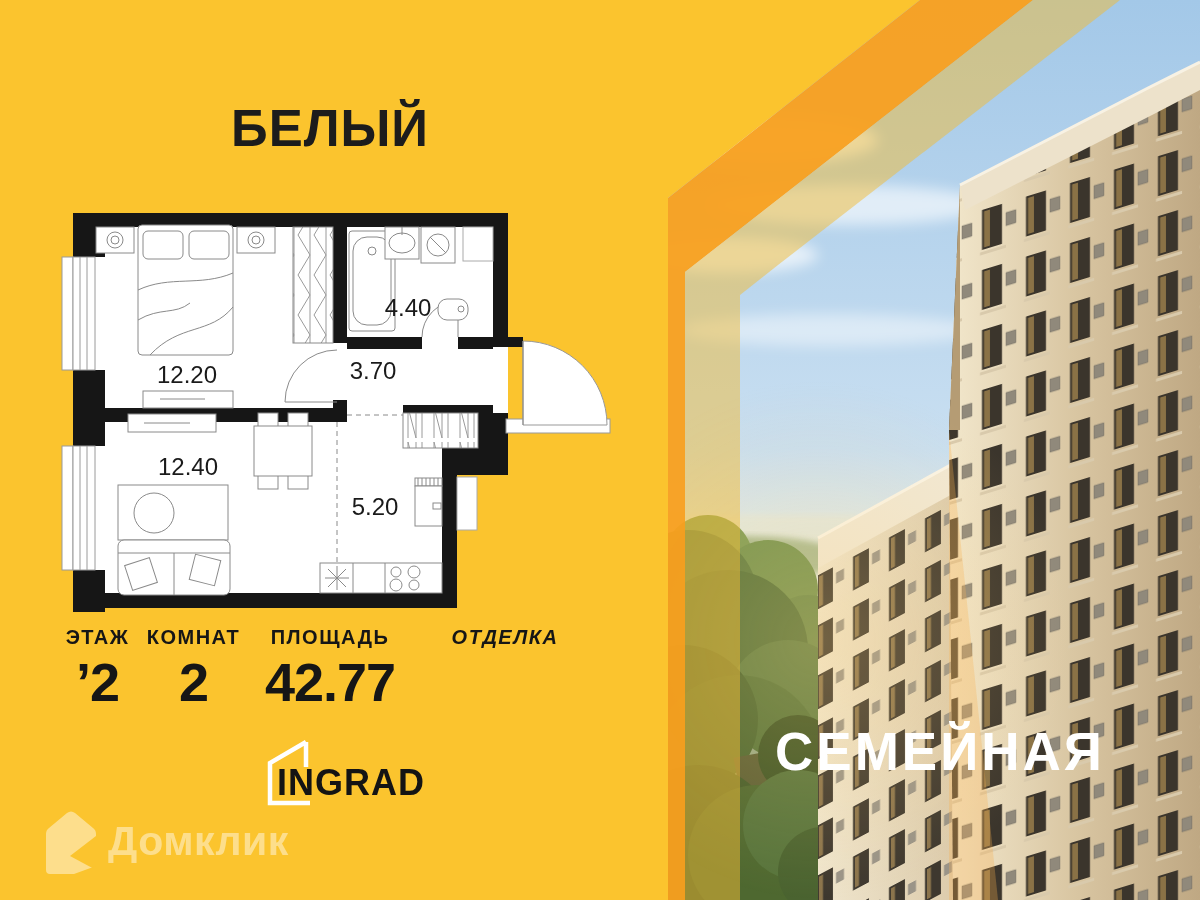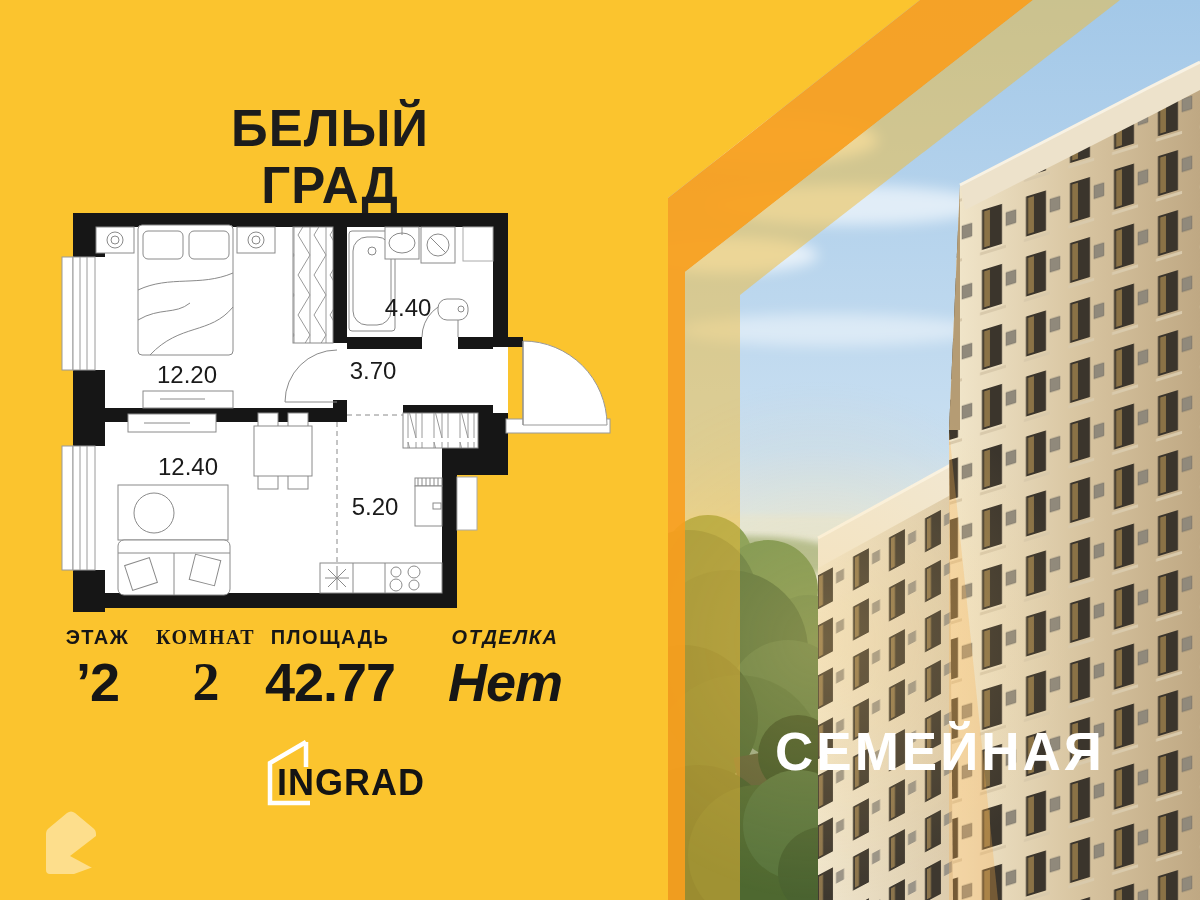--- a/index.html
+++ b/index.html
@@ -9,42 +9,41 @@
   .complex-title{position:absolute;left:130px;top:100px;width:400px;text-align:center;
     font-weight:800;font-size:51px;line-height:57px;letter-spacing:1px;color:#1c1c1c;}
 
   .plan-svg{position:absolute;left:40px;top:195px;width:600px;height:430px;}
 
   .stats{position:absolute;left:0;top:626px;width:660px;height:95px;}
   .stat{position:absolute;text-align:center;color:#161616;}
   .stat .lbl{font-size:20px;font-weight:800;letter-spacing:1.5px;}
   .stat .val{font-size:54px;font-weight:800;letter-spacing:-1px;margin-top:2px;}
   .stat-floor{left:40px;width:115px;}
-  .stat-rooms{left:148px;width:115px;font-family:Liberation Serif, serif;}
+  .stat-rooms{left:136px;width:115px;}
   .stat-area{left:240px;width:180px;text-align:center;}
   .stat-finish{left:420px;width:170px;font-style:italic;}
 
   .ingrad{position:absolute;left:253px;top:731px;width:175px;height:118px;}
 
   .photo{position:absolute;left:668px;top:0;width:532px;height:900px;}
   .promo{position:absolute;left:690px;top:728px;width:500px;text-align:center;color:#fff;
     font-weight:800;font-size:53px;line-height:48px;letter-spacing:3px;}
 
   .watermark{position:absolute;left:36px;top:804px;width:300px;height:90px;}
   .watermark .wm-text{position:absolute;left:72px;top:14px;font-size:41px;font-weight:700;
     color:rgba(255,255,255,0.45);letter-spacing:0.5px;}
 </style>
 </head>
 <body>
 
 <div class="canvas">
 
   <div class="complex-title">
     <div>БЕЛЫЙ</div>
-    <div>ГРАД</div>
   </div>
 
   <svg class="plan-svg" viewBox="0 0 600 430">
     <defs>
       <pattern id="zz" width="16" height="40" patternUnits="userSpaceOnUse">
         <path d="M2,0 L14,20 L2,40 M14,0 L14,40" stroke="#9a9a9a" stroke-width="1" fill="none"></path>
       </pattern>
       <pattern id="zz2" width="26" height="35" patternUnits="userSpaceOnUse">
         <path d="M4,2 L4,33 M12,2 L12,33 M4,2 L12,33 M18,2 L18,33" stroke="#9a9a9a" stroke-width="1" fill="none"></path>
       </pattern>
@@ -199,21 +198,20 @@
     <div class="stat stat-rooms">
       <div class="lbl">КОМНАТ</div>
       <div class="val">2</div>
     </div>
     <div class="stat stat-area">
       <div class="lbl">ПЛОЩАДЬ</div>
       <div class="val">42.77</div>
     </div>
     <div class="stat stat-finish">
       <div class="lbl">ОТДЕЛКА</div>
-      <div class="val">Нет</div>
     </div>
   </div>
 
   <svg class="ingrad" viewBox="0 0 175 118">
     <path d="M53,11 L17,32 L17,72 L57,72 M53,11 L53,36" fill="none" stroke="#ffffff" stroke-width="4.5"></path>
     <text x="24" y="64" font-family="Liberation Sans, sans-serif" font-size="36" font-weight="800" letter-spacing="1" fill="#141414">INGRAD</text>
   </svg>
 
   <svg class="photo" viewBox="0 0 532 900">
     <defs>
@@ -321,15 +319,16 @@
   <div class="promo">
     <div>СЕМЕЙНАЯ</div>
   </div>
 
   <div class="watermark">
     <svg width="68" height="76" viewBox="0 0 68 76">
       <path d="M10,30 Q10,26 13,24 L31,9 Q35,6 39,9 L57,24 Q60,26 60,30 L60,66 Q60,70 56,70 L14,70 Q10,70 10,66 Z" fill="#ffffff" opacity="0.45"></path>
       <polygon points="60,32 34,52 60,66" fill="#FBC42E"></polygon>
       <polygon points="38,70 60,70 60,62" fill="#FBC42E"></polygon>
     </svg>
+    <span class="wm-text">Домклик</span>
   </div>
 
 </div>
 
 </body></html>

